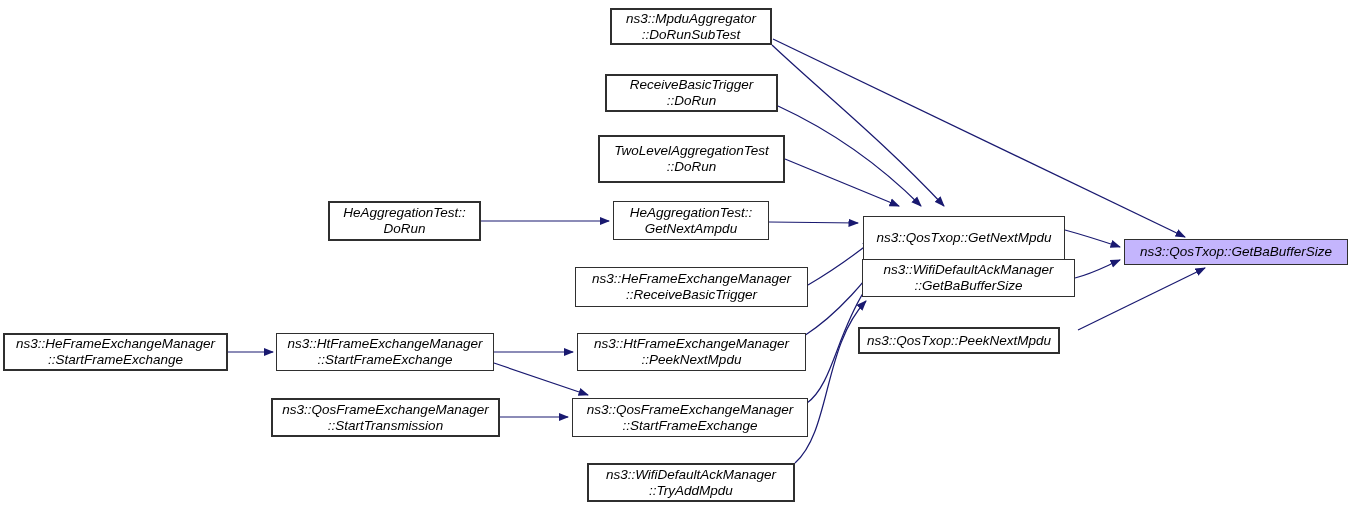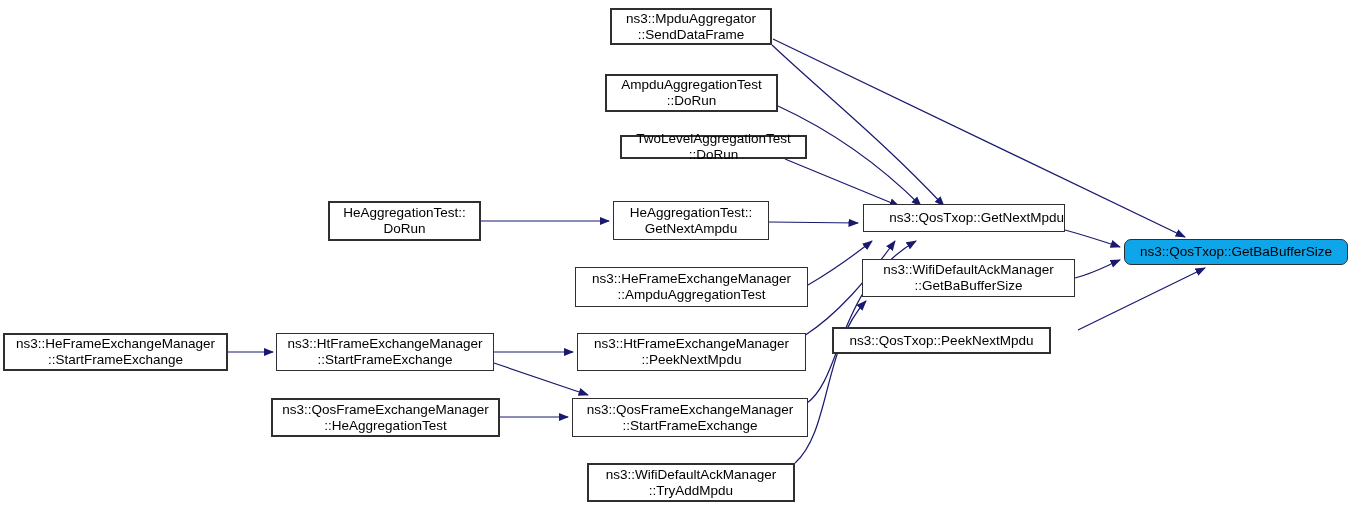--- a/index.html
+++ b/index.html
@@ -7,20 +7,21 @@
     padding: 0;
     background: #ffffff;
   }
   .canvas {
     position: relative;
     width: 1355px;
     height: 509px;
     background: #ffffff;
     font-family: "Liberation Sans", "DejaVu Sans", sans-serif;
     overflow: hidden;
+    font-style: italic;
   }
   #edge-layer {
     position: absolute;
     left: 0;
     top: 0;
     width: 1355px;
     height: 509px;
     z-index: 1;
   }
   #edge-layer path.edge {
@@ -42,22 +43,21 @@
     line-height: 16px;
     color: #000000;
     white-space: nowrap;
     text-align: center;
     cursor: default;
   }
   .node.thick {
     border-width: 2px;
   }
   .node.highlight {
-    background: #0ea5e9;
-    border-radius: 7px;
+    background: #c4b5fd;
   }
   .node .node-line {
     display: block;
   }
 </style>
 </head>
 <body>
 
 <div class="canvas">
   <svg id="edge-layer" viewBox="0 0 1355 509" xmlns="http://www.w3.org/2000/svg">
@@ -82,70 +82,70 @@
         <path class="edge" d="M 1078,330 L 1205,268" marker-end="url(#arrow)"></path>
         <path class="edge" d="M 228,352 L 273,352" marker-end="url(#arrow)"></path>
         <path class="edge" d="M 494,352 L 573,352" marker-end="url(#arrow)"></path>
         <path class="edge" d="M 494,363 L 588,395" marker-end="url(#arrow)"></path>
         <path class="edge" d="M 500,417 L 568,417" marker-end="url(#arrow)"></path>
       </g>
   </svg>
   <div id="node-layer">
       <div class="node thick" style="left: 610px; top: 8px; width: 162px; height: 37px;">
         <span class="node-line">ns3::MpduAggregator</span>
-        <span class="node-line">::SendDataFrame</span>
+        <span class="node-line">::DoRunSubTest</span>
       </div>
       <div class="node thick" style="left: 605px; top: 74px; width: 173px; height: 38px;">
-        <span class="node-line">AmpduAggregationTest</span>
+        <span class="node-line">ReceiveBasicTrigger</span>
         <span class="node-line">::DoRun</span>
       </div>
-      <div class="node thick" style="left: 598px; top: 135px; width: 187px; height: 24px; margin-left: 22px;">
+      <div class="node thick" style="left: 598px; top: 135px; width: 187px; height: 48px;">
         <span class="node-line">TwoLevelAggregationTest</span>
         <span class="node-line">::DoRun</span>
       </div>
       <div class="node thick" style="left: 328px; top: 201px; width: 153px; height: 40px;">
         <span class="node-line">HeAggregationTest::</span>
         <span class="node-line">DoRun</span>
       </div>
       <div class="node" style="left: 613px; top: 201px; width: 156px; height: 39px;">
         <span class="node-line">HeAggregationTest::</span>
         <span class="node-line">GetNextAmpdu</span>
       </div>
-      <div class="node" style="left: 863px; top: 204px; width: 202px; height: 28px; align-items: flex-end;">
+      <div class="node" style="left: 863px; top: 216px; width: 202px; height: 44px;">
         <span class="node-line">ns3::QosTxop::GetNextMpdu</span>
       </div>
       <div class="node" style="left: 575px; top: 267px; width: 233px; height: 40px;">
         <span class="node-line">ns3::HeFrameExchangeManager</span>
-        <span class="node-line">::AmpduAggregationTest</span>
+        <span class="node-line">::ReceiveBasicTrigger</span>
       </div>
       <div class="node" style="left: 862px; top: 259px; width: 213px; height: 38px;">
         <span class="node-line">ns3::WifiDefaultAckManager</span>
         <span class="node-line">::GetBaBufferSize</span>
       </div>
-      <div class="node thick" style="left: 832px; top: 327px; width: 219px; height: 27px;">
+      <div class="node thick" style="left: 858px; top: 327px; width: 202px; height: 27px;">
         <span class="node-line">ns3::QosTxop::PeekNextMpdu</span>
       </div>
       <div class="node highlight" style="left: 1124px; top: 239px; width: 224px; height: 26px;">
         <span class="node-line">ns3::QosTxop::GetBaBufferSize</span>
       </div>
       <div class="node thick" style="left: 3px; top: 333px; width: 225px; height: 38px;">
         <span class="node-line">ns3::HeFrameExchangeManager</span>
         <span class="node-line">::StartFrameExchange</span>
       </div>
       <div class="node" style="left: 276px; top: 333px; width: 218px; height: 38px;">
         <span class="node-line">ns3::HtFrameExchangeManager</span>
         <span class="node-line">::StartFrameExchange</span>
       </div>
       <div class="node" style="left: 577px; top: 333px; width: 229px; height: 38px;">
         <span class="node-line">ns3::HtFrameExchangeManager</span>
         <span class="node-line">::PeekNextMpdu</span>
       </div>
       <div class="node thick" style="left: 271px; top: 398px; width: 229px; height: 39px;">
         <span class="node-line">ns3::QosFrameExchangeManager</span>
-        <span class="node-line">::HeAggregationTest</span>
+        <span class="node-line">::StartTransmission</span>
       </div>
       <div class="node" style="left: 572px; top: 398px; width: 236px; height: 39px;">
         <span class="node-line">ns3::QosFrameExchangeManager</span>
         <span class="node-line">::StartFrameExchange</span>
       </div>
       <div class="node thick" style="left: 587px; top: 463px; width: 208px; height: 39px;">
         <span class="node-line">ns3::WifiDefaultAckManager</span>
         <span class="node-line">::TryAddMpdu</span>
       </div>
     </div>

